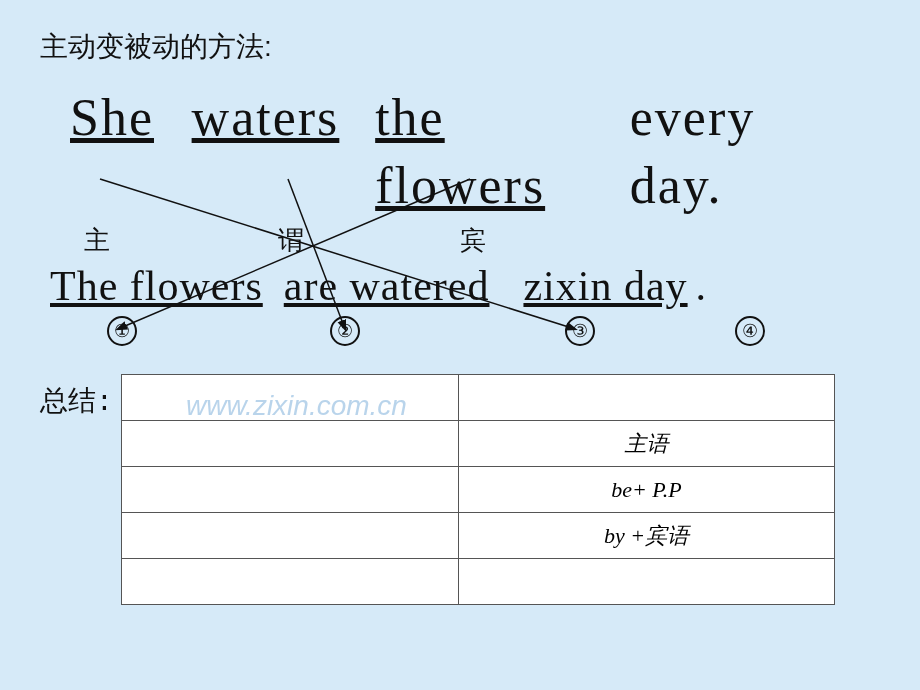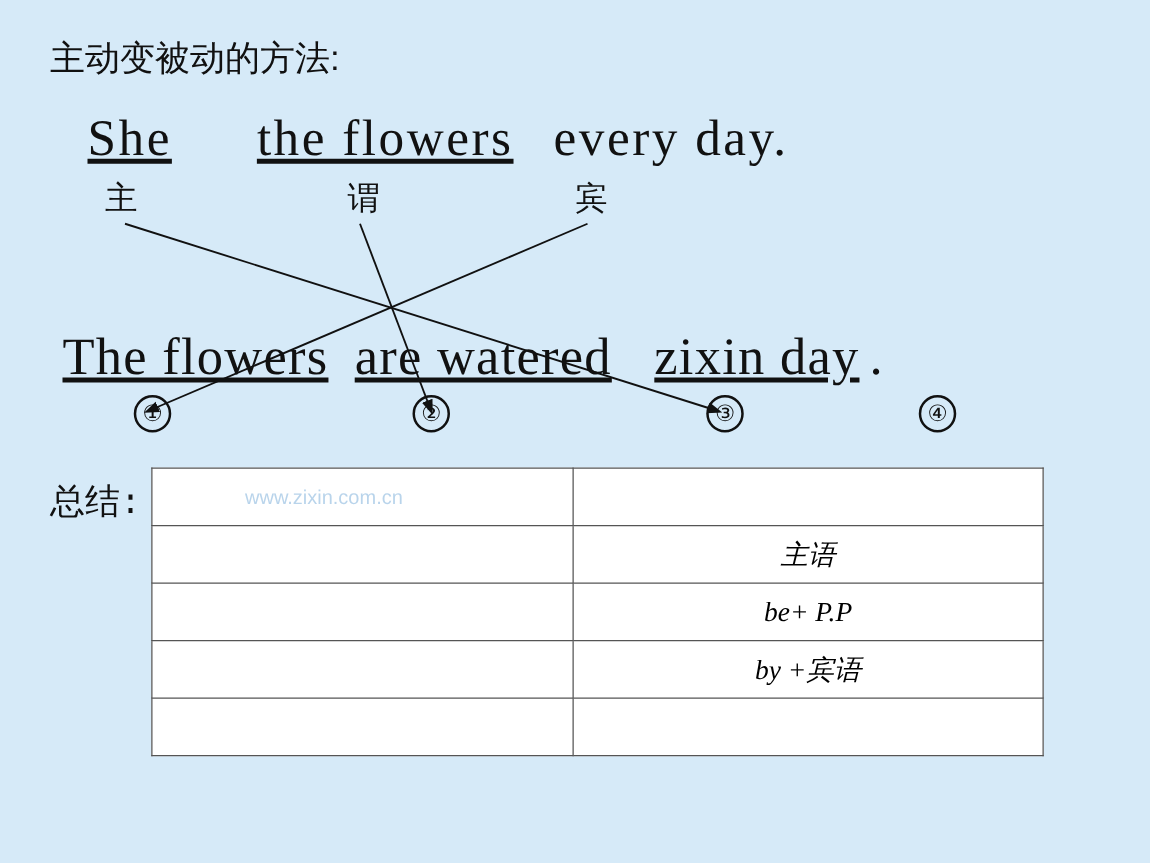--- a/index.html
+++ b/index.html
@@ -22,21 +22,21 @@
     }
 
     .title {
       font-size: 28px;
       color: #111;
       margin-bottom: 18px;
       font-family: 'SimHei', 'STHeiti', sans-serif;
     }
 
     .active-sentence {
-      font-size: 41px;
+      font-size: 52px;
       color: #111;
       margin-left: 20px;
       line-height: 1.3;
       letter-spacing: 2px;
       position: relative;
       display: flex;
       align-items: baseline;
       gap: 10px;
     }
 
@@ -104,28 +104,29 @@
       justify-content: center;
       font-size: 18px;
       color: #111;
       position: absolute;
       background: transparent;
     }
 
     .watermark {
       position: absolute;
       top: 390px;
-      left: 196px;
+      left: 186px;
       color: rgba(100,160,210,0.45);
-      font-size: 16px;
+      font-size: 28px;
       font-family: Arial, sans-serif;
       transform: rotate(0deg);
       pointer-events: none;
       z-index: 10;
       white-space: nowrap;
+      font-style: italic;
     }
 
     .summary-section {
       display: flex;
       align-items: flex-start;
       margin-top: 22px;
     }
 
     .summary-label {
       font-size: 28px;
@@ -171,20 +172,21 @@
 
 <div class="slide">
 
   <div class="title">主动变被动的方法:</div>
 
   <div class="sentence-block" style="position:relative; height:130px;">
 
     <div class="active-sentence" style="margin-left:30px;">
       <span class="word-underline">She</span>
       <span style="width:20px;"></span>
+      <span class="word-underline">waters</span>
       <span style="width:18px;"></span>
       <span class="word-underline">the flowers</span>
       <span style="width:12px;"></span>
       <span>every day.</span>
     </div>
 
     <div class="labels-row">
       <span class="label-zhu">主</span>
       <span class="label-wei">谓</span>
       <span class="label-bin">宾</span>

